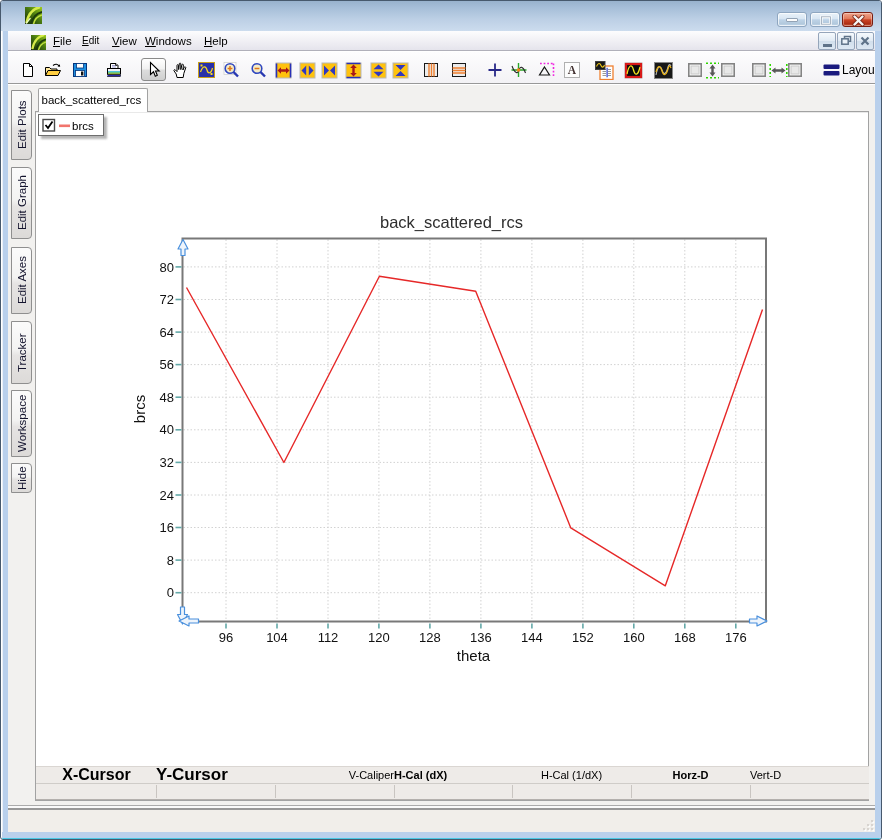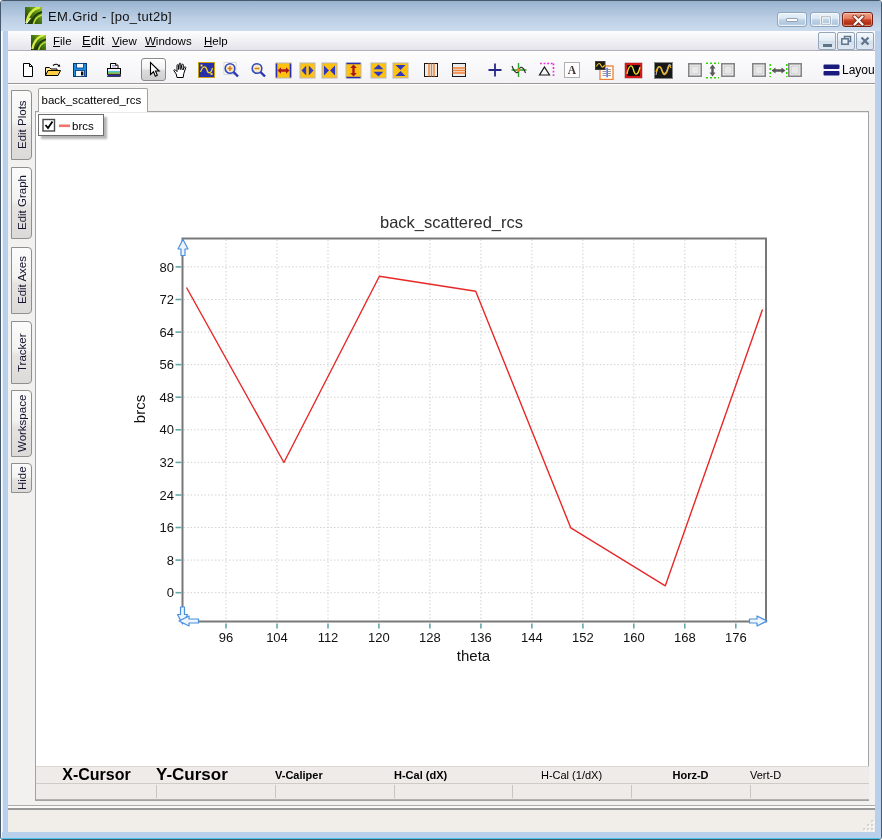--- a/index.html
+++ b/index.html
@@ -23,21 +23,20 @@
           <stop offset="0.55" stop-color="#4a7c10"></stop>
           <stop offset="1" stop-color="#a0cc1c"></stop>
         </linearGradient>
       </defs>
 <rect width="17" height="17" fill="url(#lg1)"></rect>
 <path d="M15,0 C7,2 3,7 1.5,16" fill="none" stroke="#d6ec4a" stroke-width="2.6"></path>
 <path d="M17,5 C11,6.5 7.5,10.5 6,17" fill="none" stroke="#1e3c0a" stroke-width="2"></path>
 <path d="M17,8 C12,9.5 9.5,12.5 8.5,17" fill="none" stroke="#c2e040" stroke-width="1.6"></path>
 <path d="M1,16.5 L5.5,11" stroke="#e8f8c0" stroke-width="1.2"></path>
 </svg>
-<div class="abs" style="left:47px;top:0;height:30px;line-height:31px;font-size:13px;letter-spacing:0.35px;color:#101010">EM.Grid - [po_tut2b]</div>
 
 <div class="abs" style="left:775.5px;top:10.5px;width:30px;height:15px;border:1px solid #8ea6c0;border-radius:3px;background:linear-gradient(180deg,#eaf2f9 0%,#d8e6f3 45%,#bed3e7 52%,#b2c9dd 82%,#c3d7ea 100%);box-shadow:inset 0 0 0 1px rgba(255,255,255,.7)">
  <div class="abs" style="left:8px;top:5px;width:12px;height:4px;background:#fdfdfd;border:1px solid #93a3b5;border-radius:1px"></div>
     </div>
 
 <div class="abs" style="left:808.5px;top:10.5px;width:30px;height:15px;border:1px solid #8ea6c0;border-radius:3px;background:linear-gradient(180deg,#eaf2f9 0%,#d8e6f3 45%,#bed3e7 52%,#b2c9dd 82%,#c3d7ea 100%);box-shadow:inset 0 0 0 1px rgba(255,255,255,.7)">
  <svg class="abs" style="left:9px;top:2px" width="12" height="11" viewBox="0 0 12 11">
         <rect x="1.5" y="1.8" width="9" height="7.4" fill="none" stroke="#fdfdfd" stroke-width="2.4"></rect>
         <rect x="1.5" y="1.8" width="9" height="7.4" fill="none" stroke="#93a3b5" stroke-width="0.8"></rect>
       </svg>
@@ -51,21 +50,21 @@
     </div>
 
  <div class="abs" style="left:1px;top:30px;width:880px;height:20px;background:linear-gradient(180deg,#fdfdfe 0%,#f0eff4 55%,#e5e4ec 100%);border-bottom:1px solid #b0b0ba"></div>
  <svg class="abs" style="left:30px;top:33.5px" width="15" height="15" viewBox="0 0 17 17">
 <rect width="17" height="17" fill="url(#lg1)"></rect>
 <path d="M15,0 C7,2 3,7 1.5,16" fill="none" stroke="#d6ec4a" stroke-width="2.6"></path>
 <path d="M17,5 C11,6.5 7.5,10.5 6,17" fill="none" stroke="#1e3c0a" stroke-width="2"></path>
 <path d="M17,8 C12,9.5 9.5,12.5 8.5,17" fill="none" stroke="#c2e040" stroke-width="1.6"></path>
 </svg>
     <div class="abs" style="left:52px;top:30px;height:36px;line-height:20px;font-size:11.5px;color:#000"><u>F</u>ile</div>
-    <div class="abs" style="left:81px;top:30px;height:20px;line-height:20px;font-size:13px;color:#000"><u>E</u>dit</div>
+    <div class="abs" style="left:81px;top:30px;height:20px;line-height:20px;font-size:10px;color:#000"><u>E</u>dit</div>
     <div class="abs" style="left:111px;top:30px;height:28px;line-height:20px;font-size:11.5px;color:#000"><u>V</u>iew</div>
     <div class="abs" style="left:144px;top:30px;height:20px;line-height:20px;font-size:11.5px;color:#000"><u>W</u>indows</div>
     <div class="abs" style="left:203px;top:30px;height:20px;line-height:20px;font-size:11.5px;color:#000"><u>H</u>elp</div>
 <div class="mbtn" style="left:817px">
       <div class="abs" style="left:4px;top:11px;width:9px;height:2.5px;background:#5f7389"></div>
     </div>
 <div class="mbtn" style="left:836px"><svg width="16" height="16" viewBox="0 0 16 16">
         <path d="M6.5,5 v-1.5 h6 v4.7 h-2" fill="none" stroke="#5f7389" stroke-width="1.5"></path>
         <rect x="3.8" y="5.8" width="6.4" height="5.4" fill="#eaf1f8" stroke="#5f7389" stroke-width="1.5"></rect>
       </svg></div>
@@ -331,21 +330,21 @@
    </svg>
  </div>
 
  <div class="abs" style="left:35px;top:765px;width:833px;height:1px;background:#dad6d2"></div>
 <div class="abs" style="left:35px;top:766px;width:833px;height:16px;background:#eeebe8"></div>
 <div class="abs" style="left:35px;top:782px;width:833px;height:1px;background:#cfccc8"></div>
 <div class="abs" style="left:35px;top:783px;width:833px;height:15px;background:#eeebe8"></div>
 <div class="abs" style="left:35px;top:798px;width:833px;height:1px;background:#b4b0ad"></div>
 <div class="abs" style="left:36px;top:766px;width:119px;height:16px;text-align:center;font-weight:bold;font-size:16px;line-height:16px">X-Cursor</div>
     <div class="abs" style="left:155px;top:766px;width:119px;height:16px;text-align:left;font-weight:bold;font-size:17px;line-height:16px">Y-Cursor</div>
-    <div class="abs" style="left:274px;top:766px;width:119px;height:16px;text-align:left;font-weight:bold;font-size:11px;line-height:16px">V-Caliper</div>
+    <div class="abs" style="left:274px;top:766px;width:119px;height:16px;text-align:right;font-weight:normal;font-size:11px;line-height:16px">V-Caliper</div>
     <div class="abs" style="left:393px;top:766px;width:119px;height:16px;text-align:left;font-weight:bold;font-size:11px;line-height:16px">H-Cal (dX)</div>
     <div class="abs" style="left:511px;top:766px;width:119px;height:16px;text-align:center;font-weight:normal;font-size:11px;line-height:16px">H-Cal (1/dX)</div>
     <div class="abs" style="left:630px;top:766px;width:119px;height:16px;text-align:center;font-weight:bold;font-size:11px;line-height:16px">Horz-D</div>
     <div class="abs" style="left:749px;top:766px;width:119px;height:16px;text-align:left;font-weight:normal;font-size:11px;line-height:16px">Vert-D</div>
     <div class="abs" style="left:155px;top:784px;width:1px;height:13px;background:#c9c5c1"></div>
     <div class="abs" style="left:274px;top:784px;width:1px;height:13px;background:#c9c5c1"></div>
     <div class="abs" style="left:393px;top:784px;width:1px;height:13px;background:#c9c5c1"></div>
     <div class="abs" style="left:511px;top:784px;width:1px;height:13px;background:#c9c5c1"></div>
     <div class="abs" style="left:630px;top:784px;width:1px;height:13px;background:#c9c5c1"></div>
     <div class="abs" style="left:749px;top:784px;width:1px;height:13px;background:#c9c5c1"></div>

